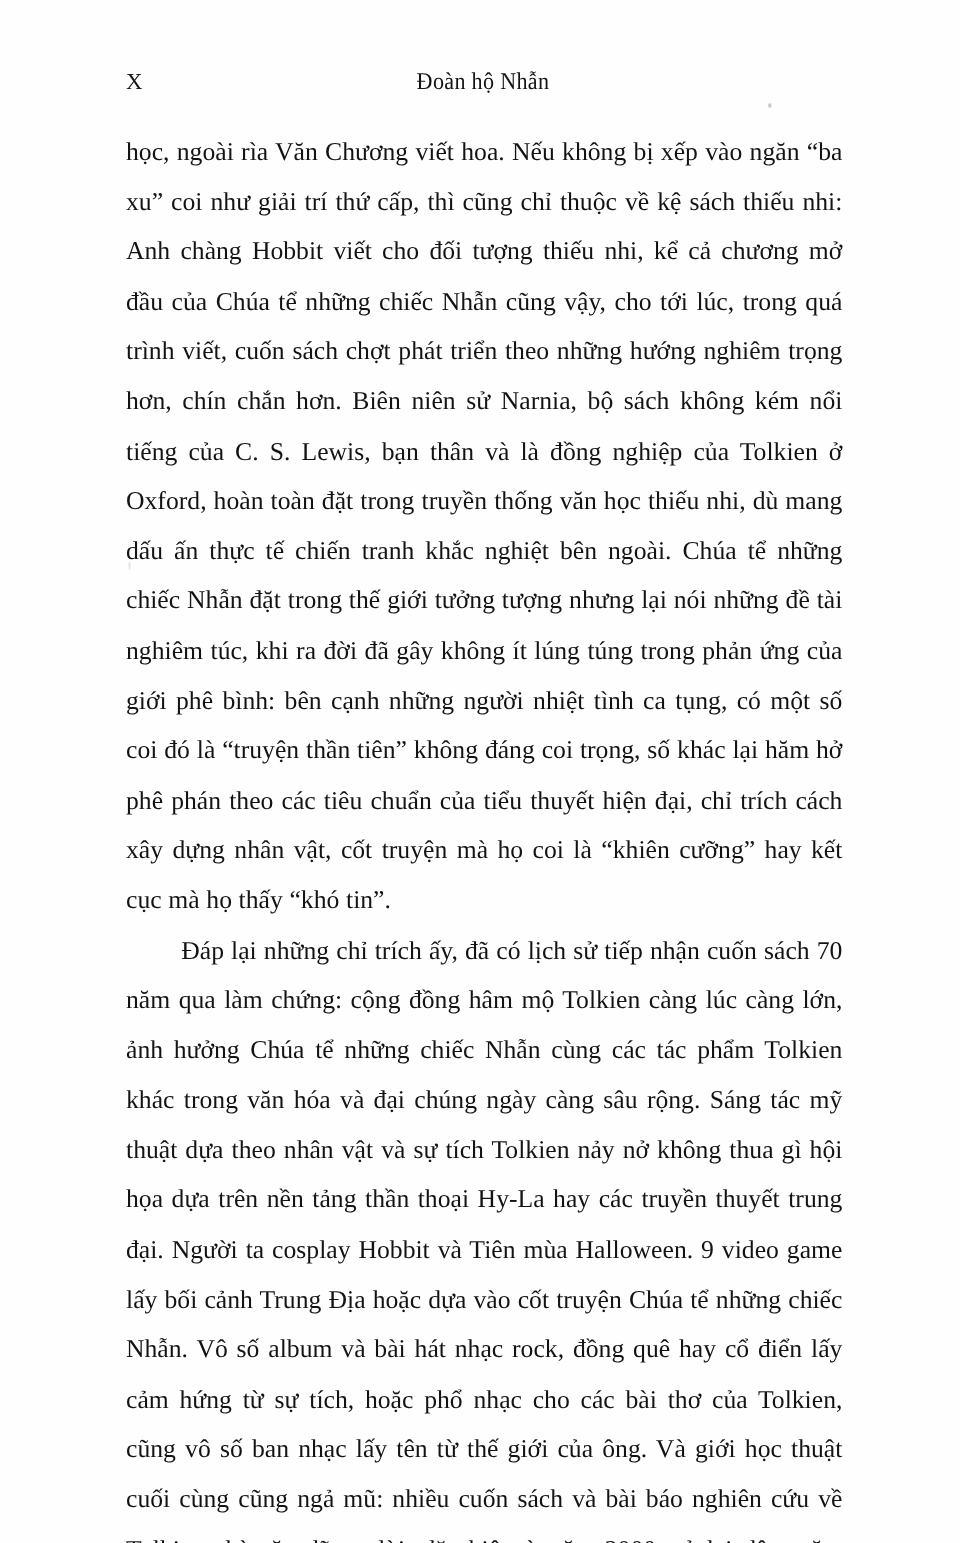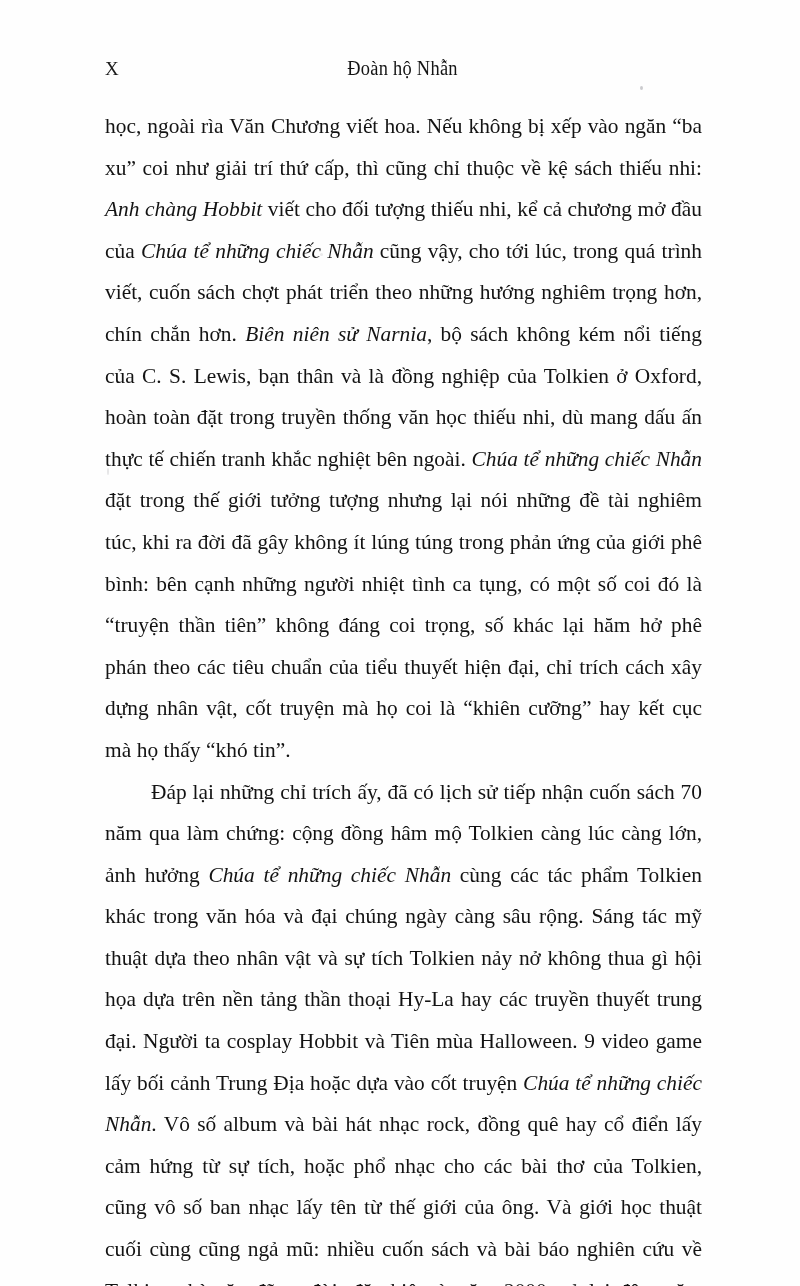--- a/index.html
+++ b/index.html
@@ -71,21 +71,20 @@
     hyphens: none;
     word-spacing: 0.2px;
   }
   p.para.indent {
     text-indent: 46px;
   }
   p.para:last-child {
     text-align: justify;
   }
   .ital {
-    font-style: italic;
   }
 
   
   .speck {
     position: absolute;
     background: #b9b9bd;
     border-radius: 50%;
     opacity: 0.75;
   }
   .speck-1 {

